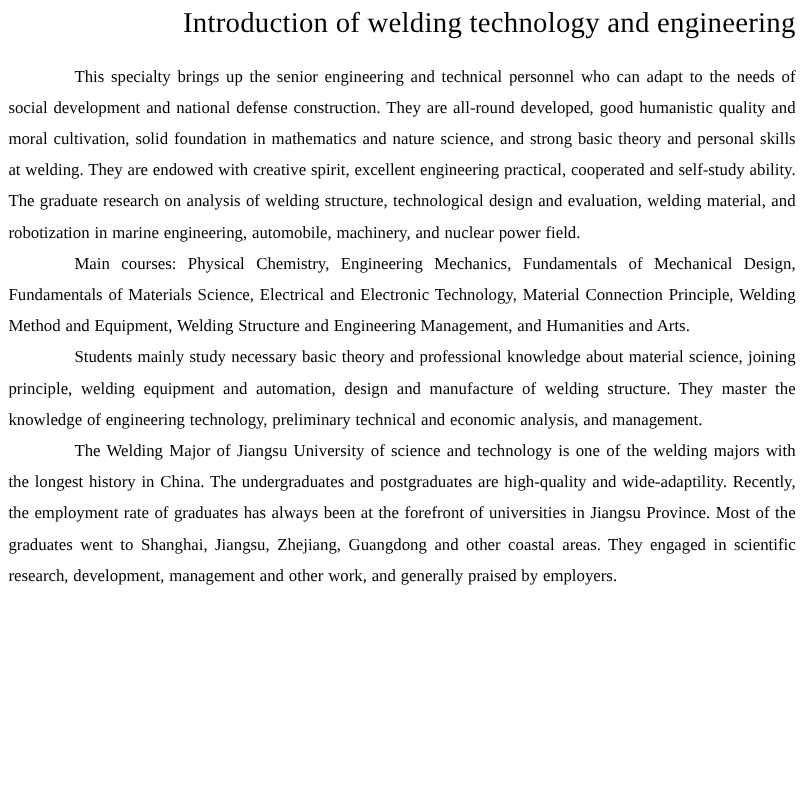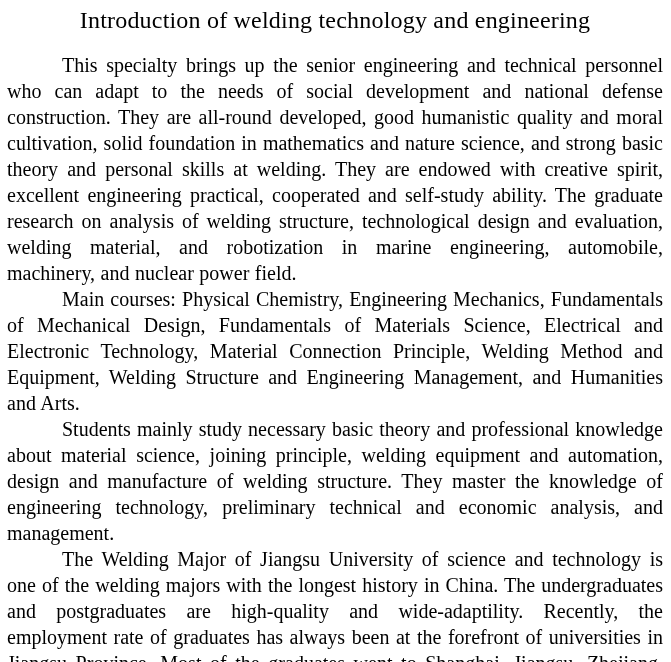--- a/index.html
+++ b/index.html
@@ -14,26 +14,26 @@
     background: #ffffff;
     color: #000000;
     padding: 6px 8px 0 7px;
     font-family: "Liberation Serif", "DejaVu Serif", serif;
     overflow: hidden;
   }
   .doc-title {
     font-size: 24px;
     font-weight: 400;
     line-height: 29px;
-    text-align: center;
+    text-align: right;
     margin: 0 0 17px 0;
     letter-spacing: 0.2px;
   }
   .doc-paragraph {
-    font-size: 20px;
+    font-size: 14px;
     line-height: 26px;
     margin: 0;
     text-align: justify;
     text-align-last: left;
     text-indent: 55px;
     word-spacing: 0.5px;
   }
 </style>
 </head>
 <body>

